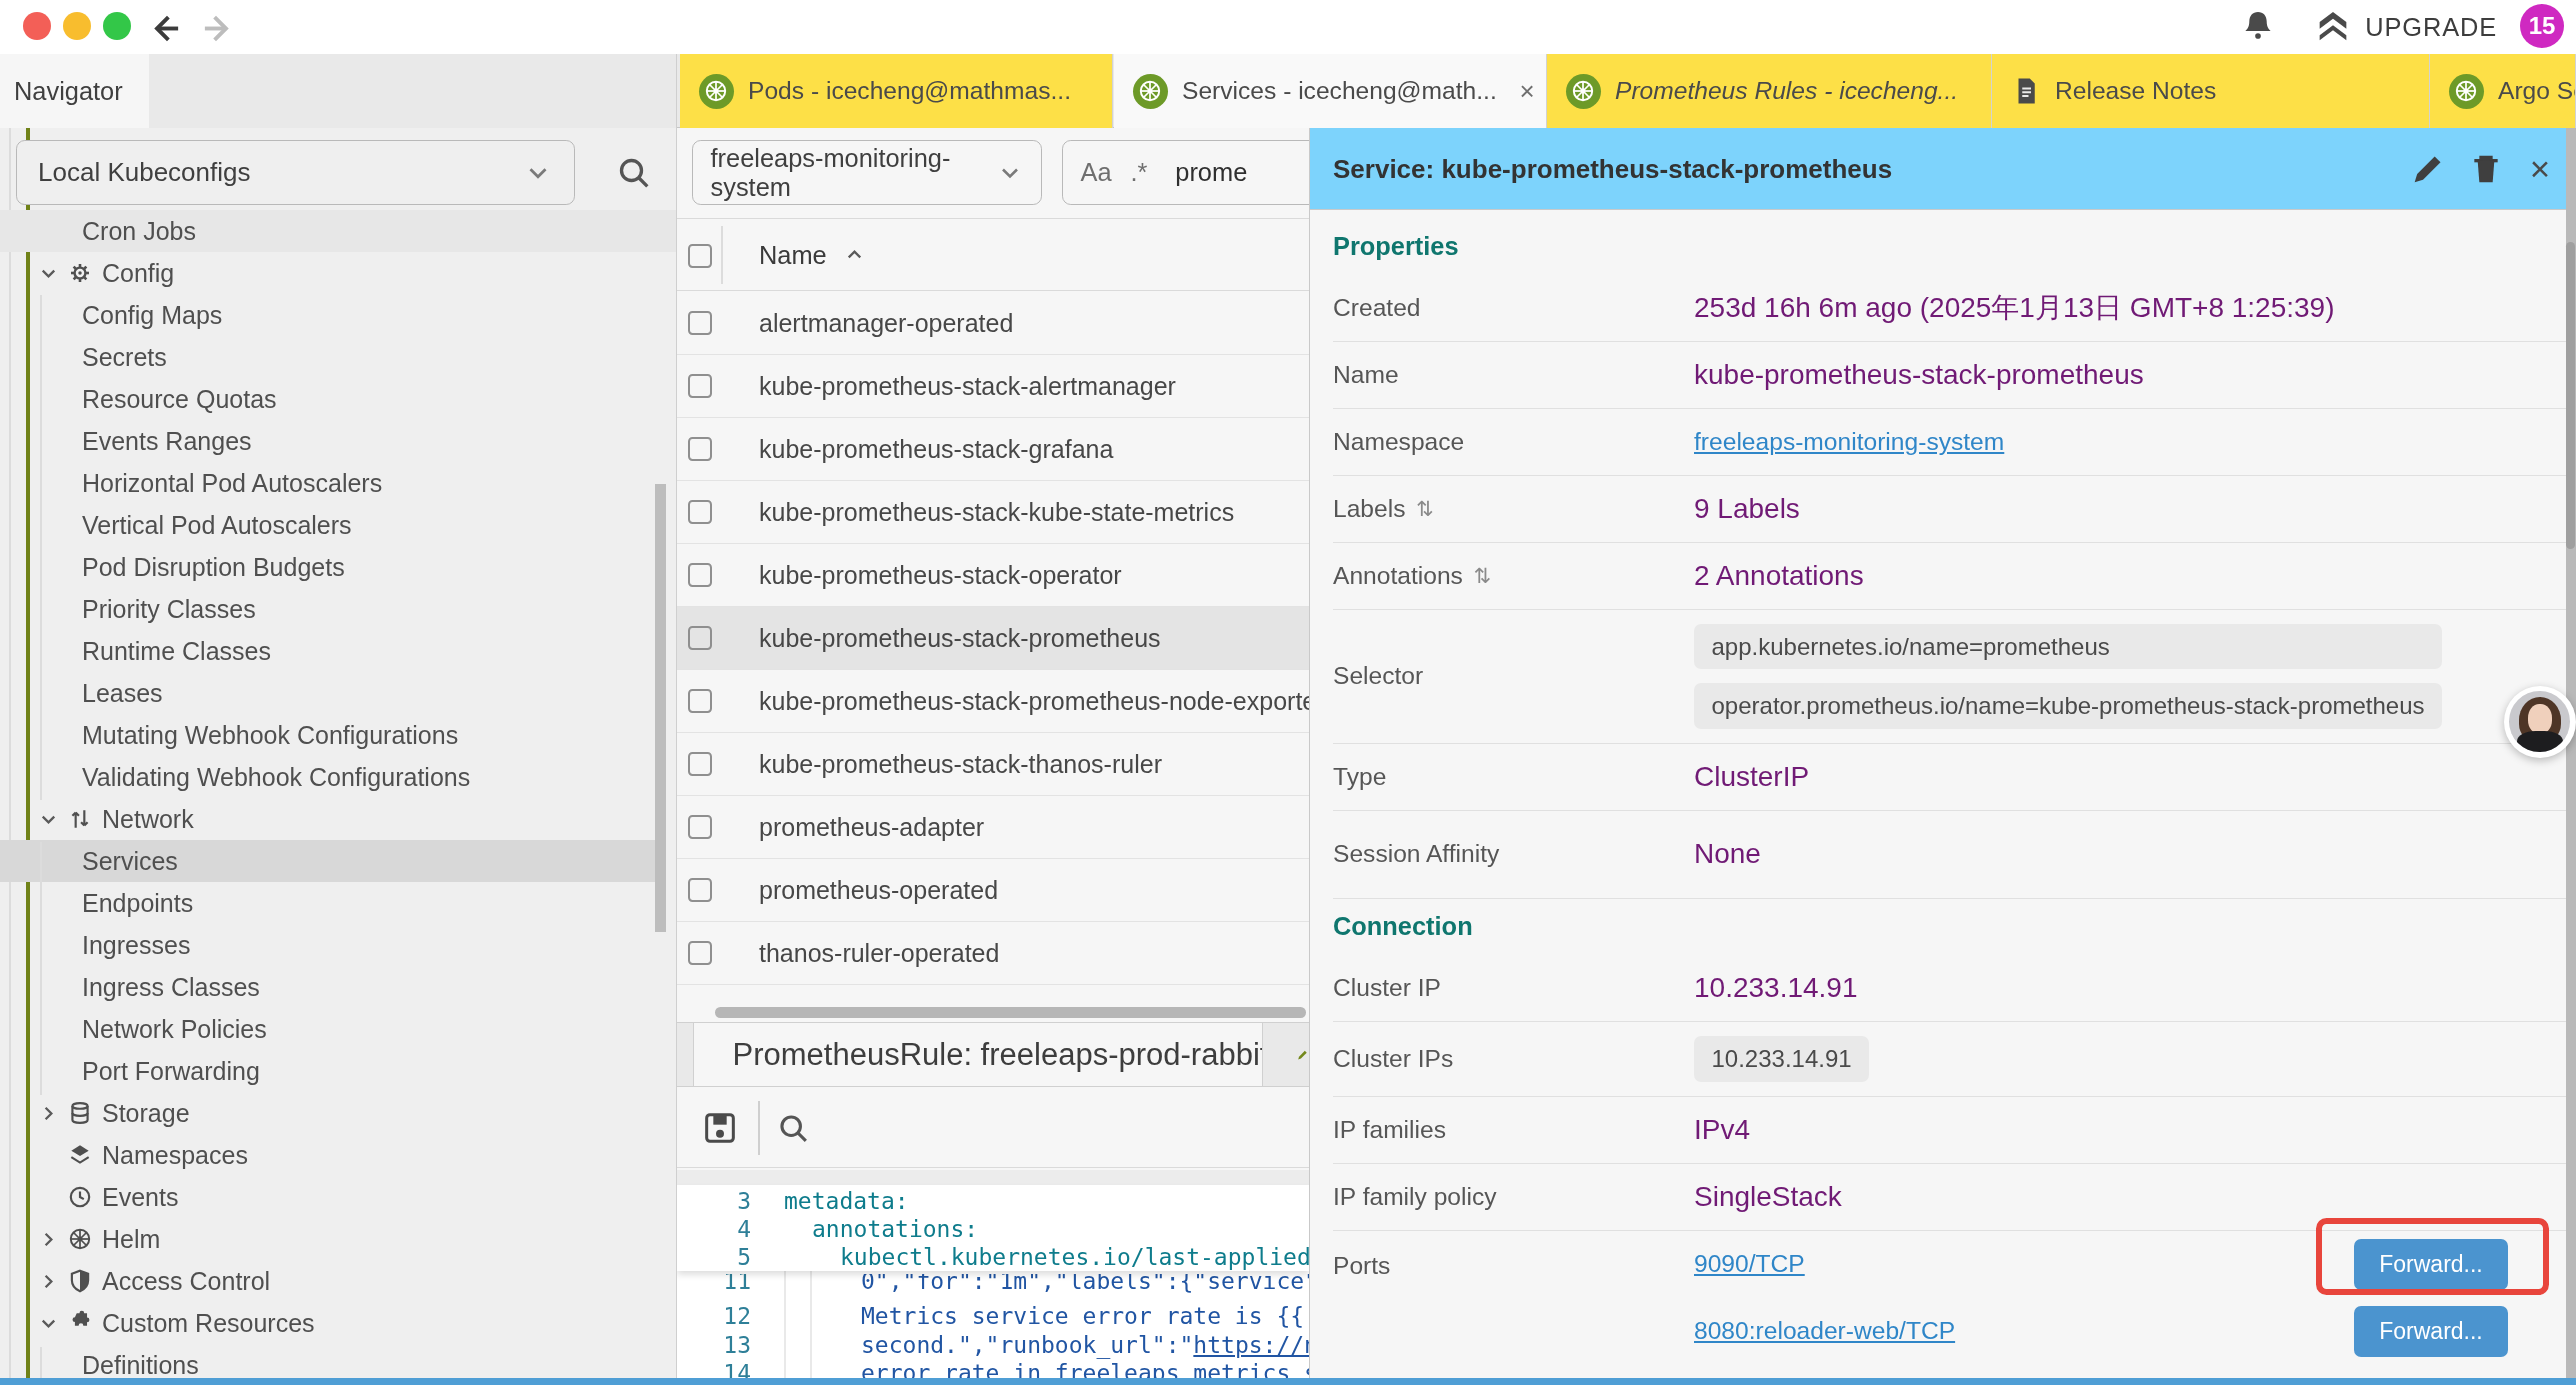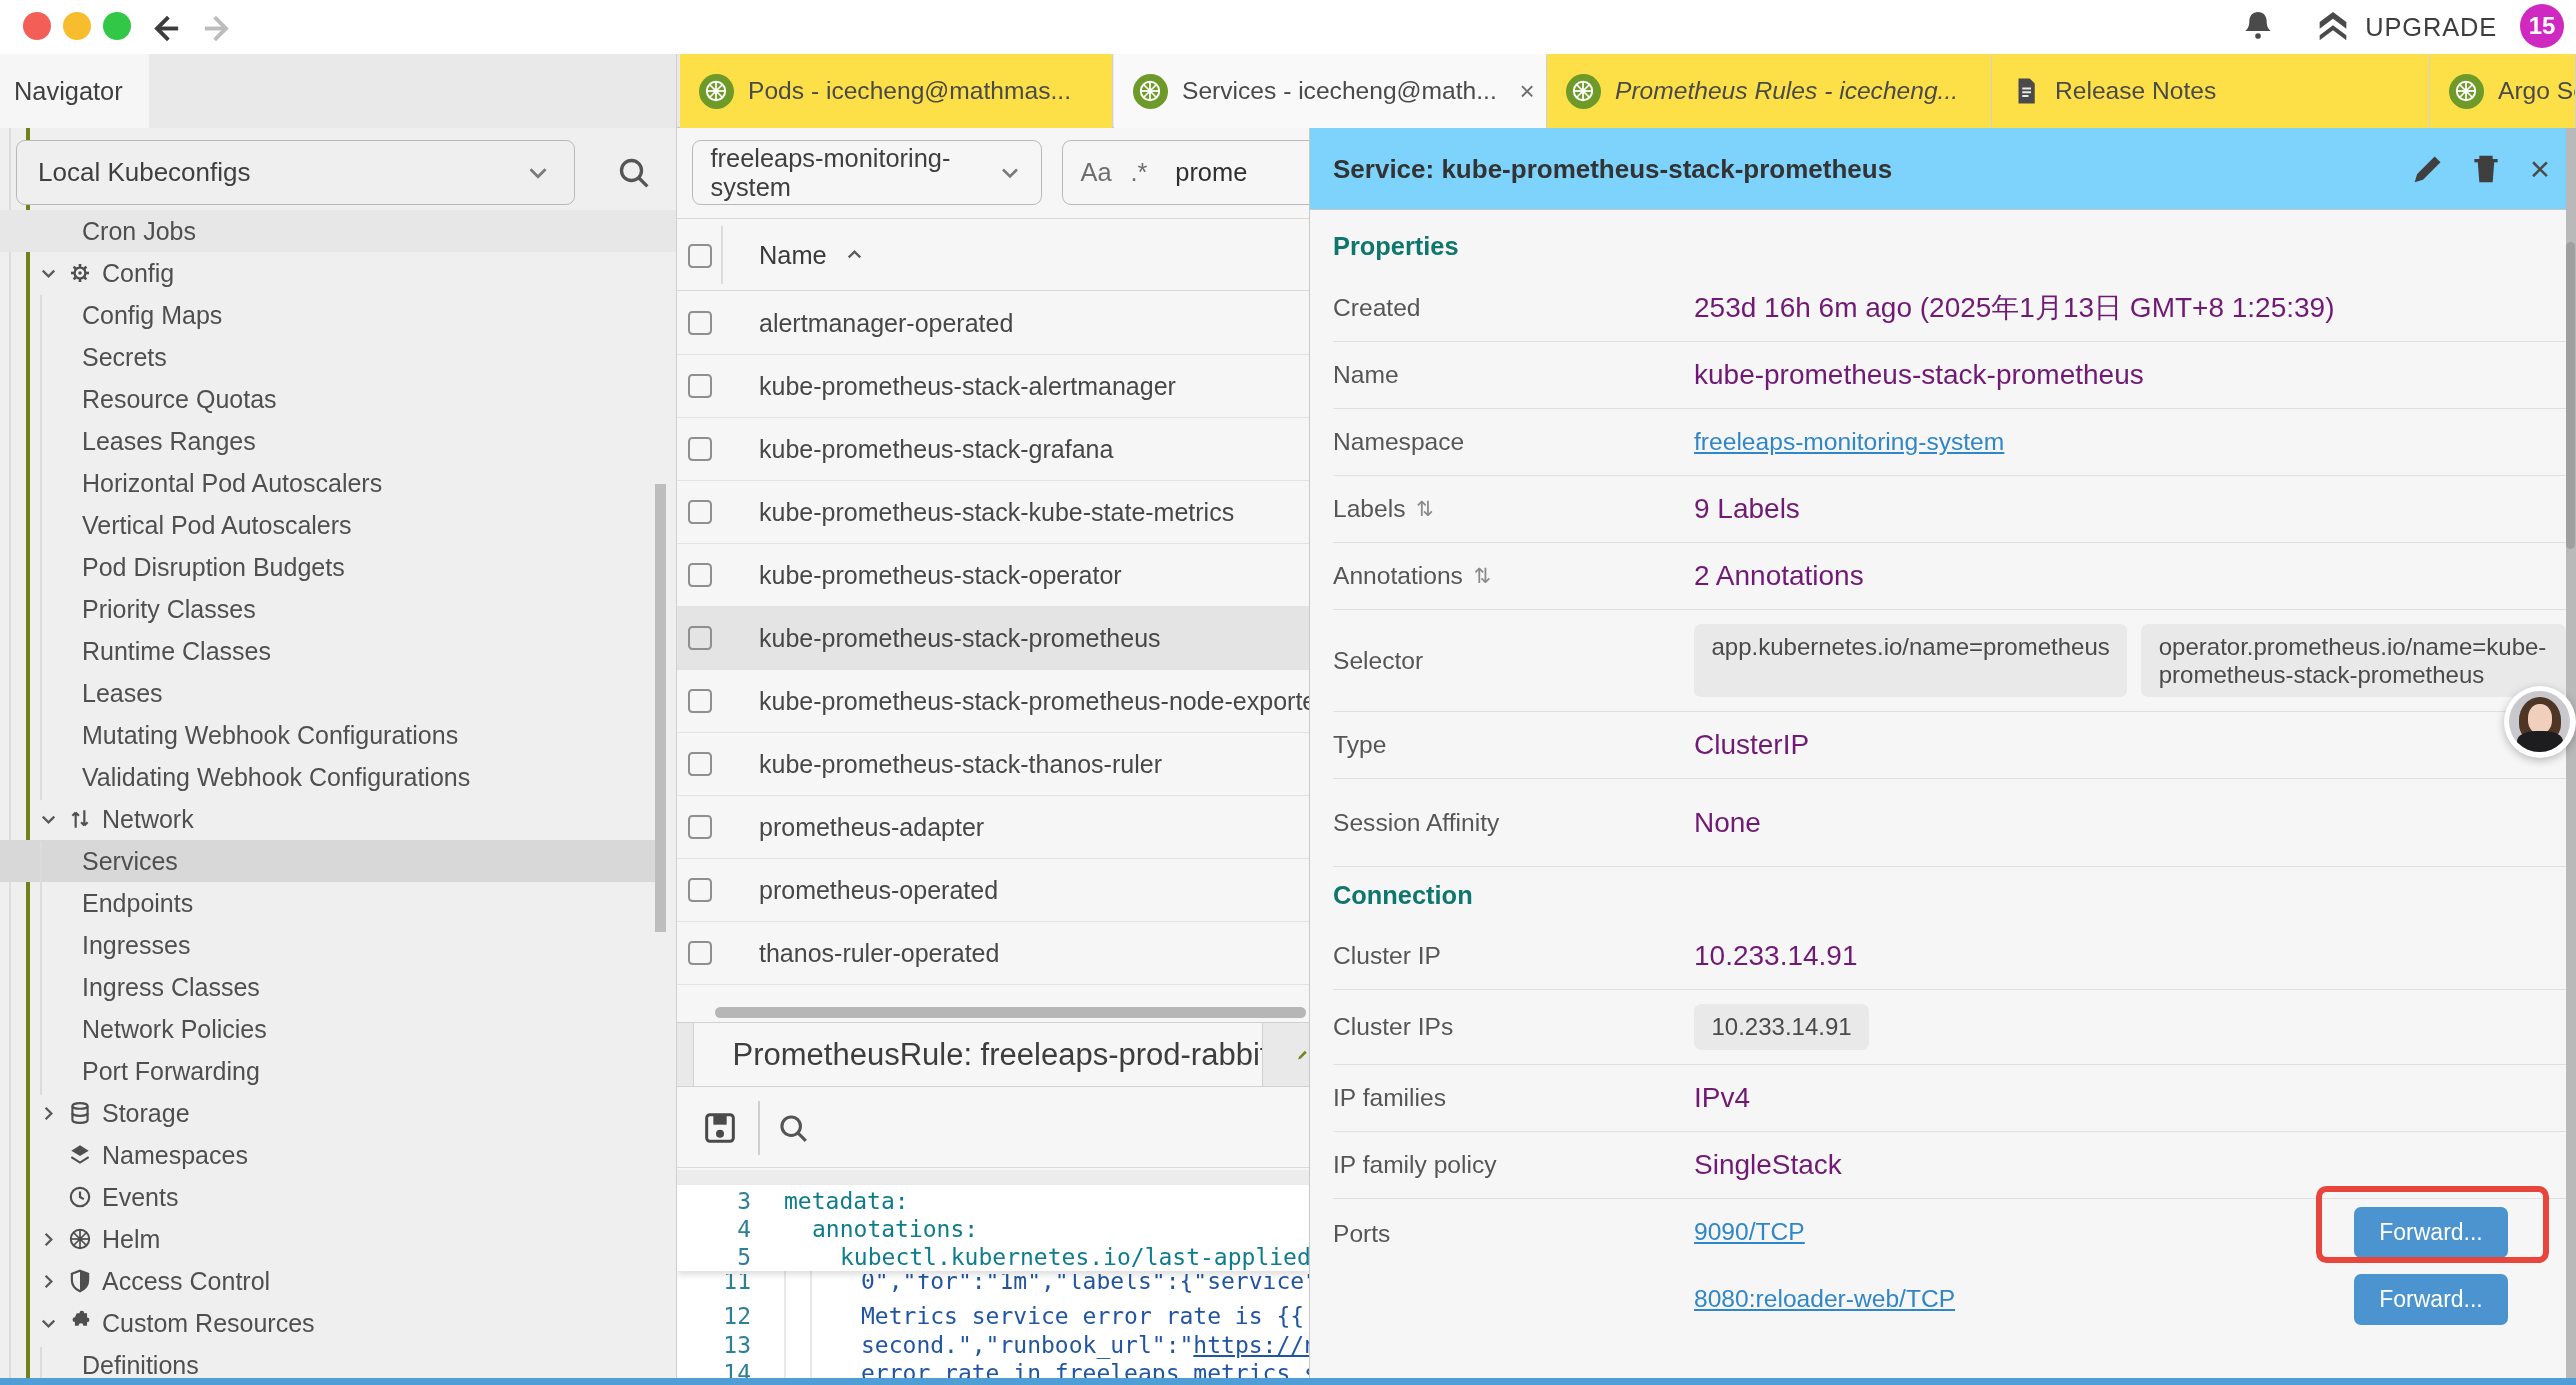--- a/index.html
+++ b/index.html
@@ -100,21 +100,21 @@
   #edit-icon { left:1098px; } #trash-icon { left:1156px; }
   #close-icon { left:1210px; font-size:35px; color:#4a4a4a; display:flex; align-items:center; justify-content:center; }
   #detail-body { position:absolute; left:0; top:82px; width:1256px; padding:8.8px 0 0 23px; }
   .sect-heading { height:56px; display:flex; align-items:center; font-size:25.4px; font-weight:bold; color:#0f766e; }
   .d-row { min-height:67px; display:flex; align-items:center; border-bottom:1.8px solid #e0e0e0; position:relative; }
   .d-label { width:361px; flex:0 0 361px; font-size:24.6px; color:#565656; display:flex; align-items:center; gap:10.5px; }
   .d-label .sort { color:#8a8a8a; font-size:21px; }
   .d-value { font-size:28px; color:#701a75; }
   .d-link { font-size:24.6px; color:#2f86c8; text-decoration:underline; cursor:pointer; }
   .chip { display:inline-block; background:#e9e9e9; border-radius:7px; padding:8.8px 17.5px; font-size:24px; color:#4a4a4a; }
-  .chips-col { display:flex; flex-direction:row; gap:14px; padding:14px 0; }
+  .chips-col { display:flex; flex-direction:column; gap:14px; padding:14px 0; }
   .ports-col { display:flex; flex-direction:column; width:100%; }
   .port-line { height:67px; display:flex; align-items:center; position:relative; }
   .fwd-btn { position:absolute; right:58px; top:8px; width:154px; height:51px; background:#4b94cf; border:none; border-radius:7px;
     color:#ffffff; font-size:23px; font-family:inherit; cursor:pointer; }
   .red-box { position:absolute; right:17.5px; top:-13px; width:233px; height:77px; border:6.1px solid #e8453c; border-radius:10.5px; z-index:3; pointer-events:none; }
   #details-scroll-strip { position:absolute; right:0; top:0; width:10.5px; height:1250px; background:#b9b9b9; }
   #details-thumb { position:absolute; right:0.9px; top:114px; width:8.8px; height:307px; background:#9f9f9f; border-radius:4.4px; }
   
   #avatar { position:absolute; left:2504px; top:686px; width:72px; height:72px; border-radius:50%; background:#ffffff;
     box-shadow:0 2.6px 8.8px rgba(0,0,0,0.25); z-index:5; overflow:hidden; }
@@ -302,21 +302,21 @@
         <div class="tree-row">
           <span class="lbl-leaf">Config Maps</span>
         </div>
         <div class="tree-row">
           <span class="lbl-leaf">Secrets</span>
         </div>
         <div class="tree-row">
           <span class="lbl-leaf">Resource Quotas</span>
         </div>
         <div class="tree-row">
-          <span class="lbl-leaf">Leases Ranges</span>
+          <span class="lbl-leaf">Events Ranges</span>
         </div>
         <div class="tree-row">
           <span class="lbl-leaf">Horizontal Pod Autoscalers</span>
         </div>
         <div class="tree-row">
           <span class="lbl-leaf">Vertical Pod Autoscalers</span>
         </div>
         <div class="tree-row">
           <span class="lbl-leaf">Pod Disruption Budgets</span>
         </div>

